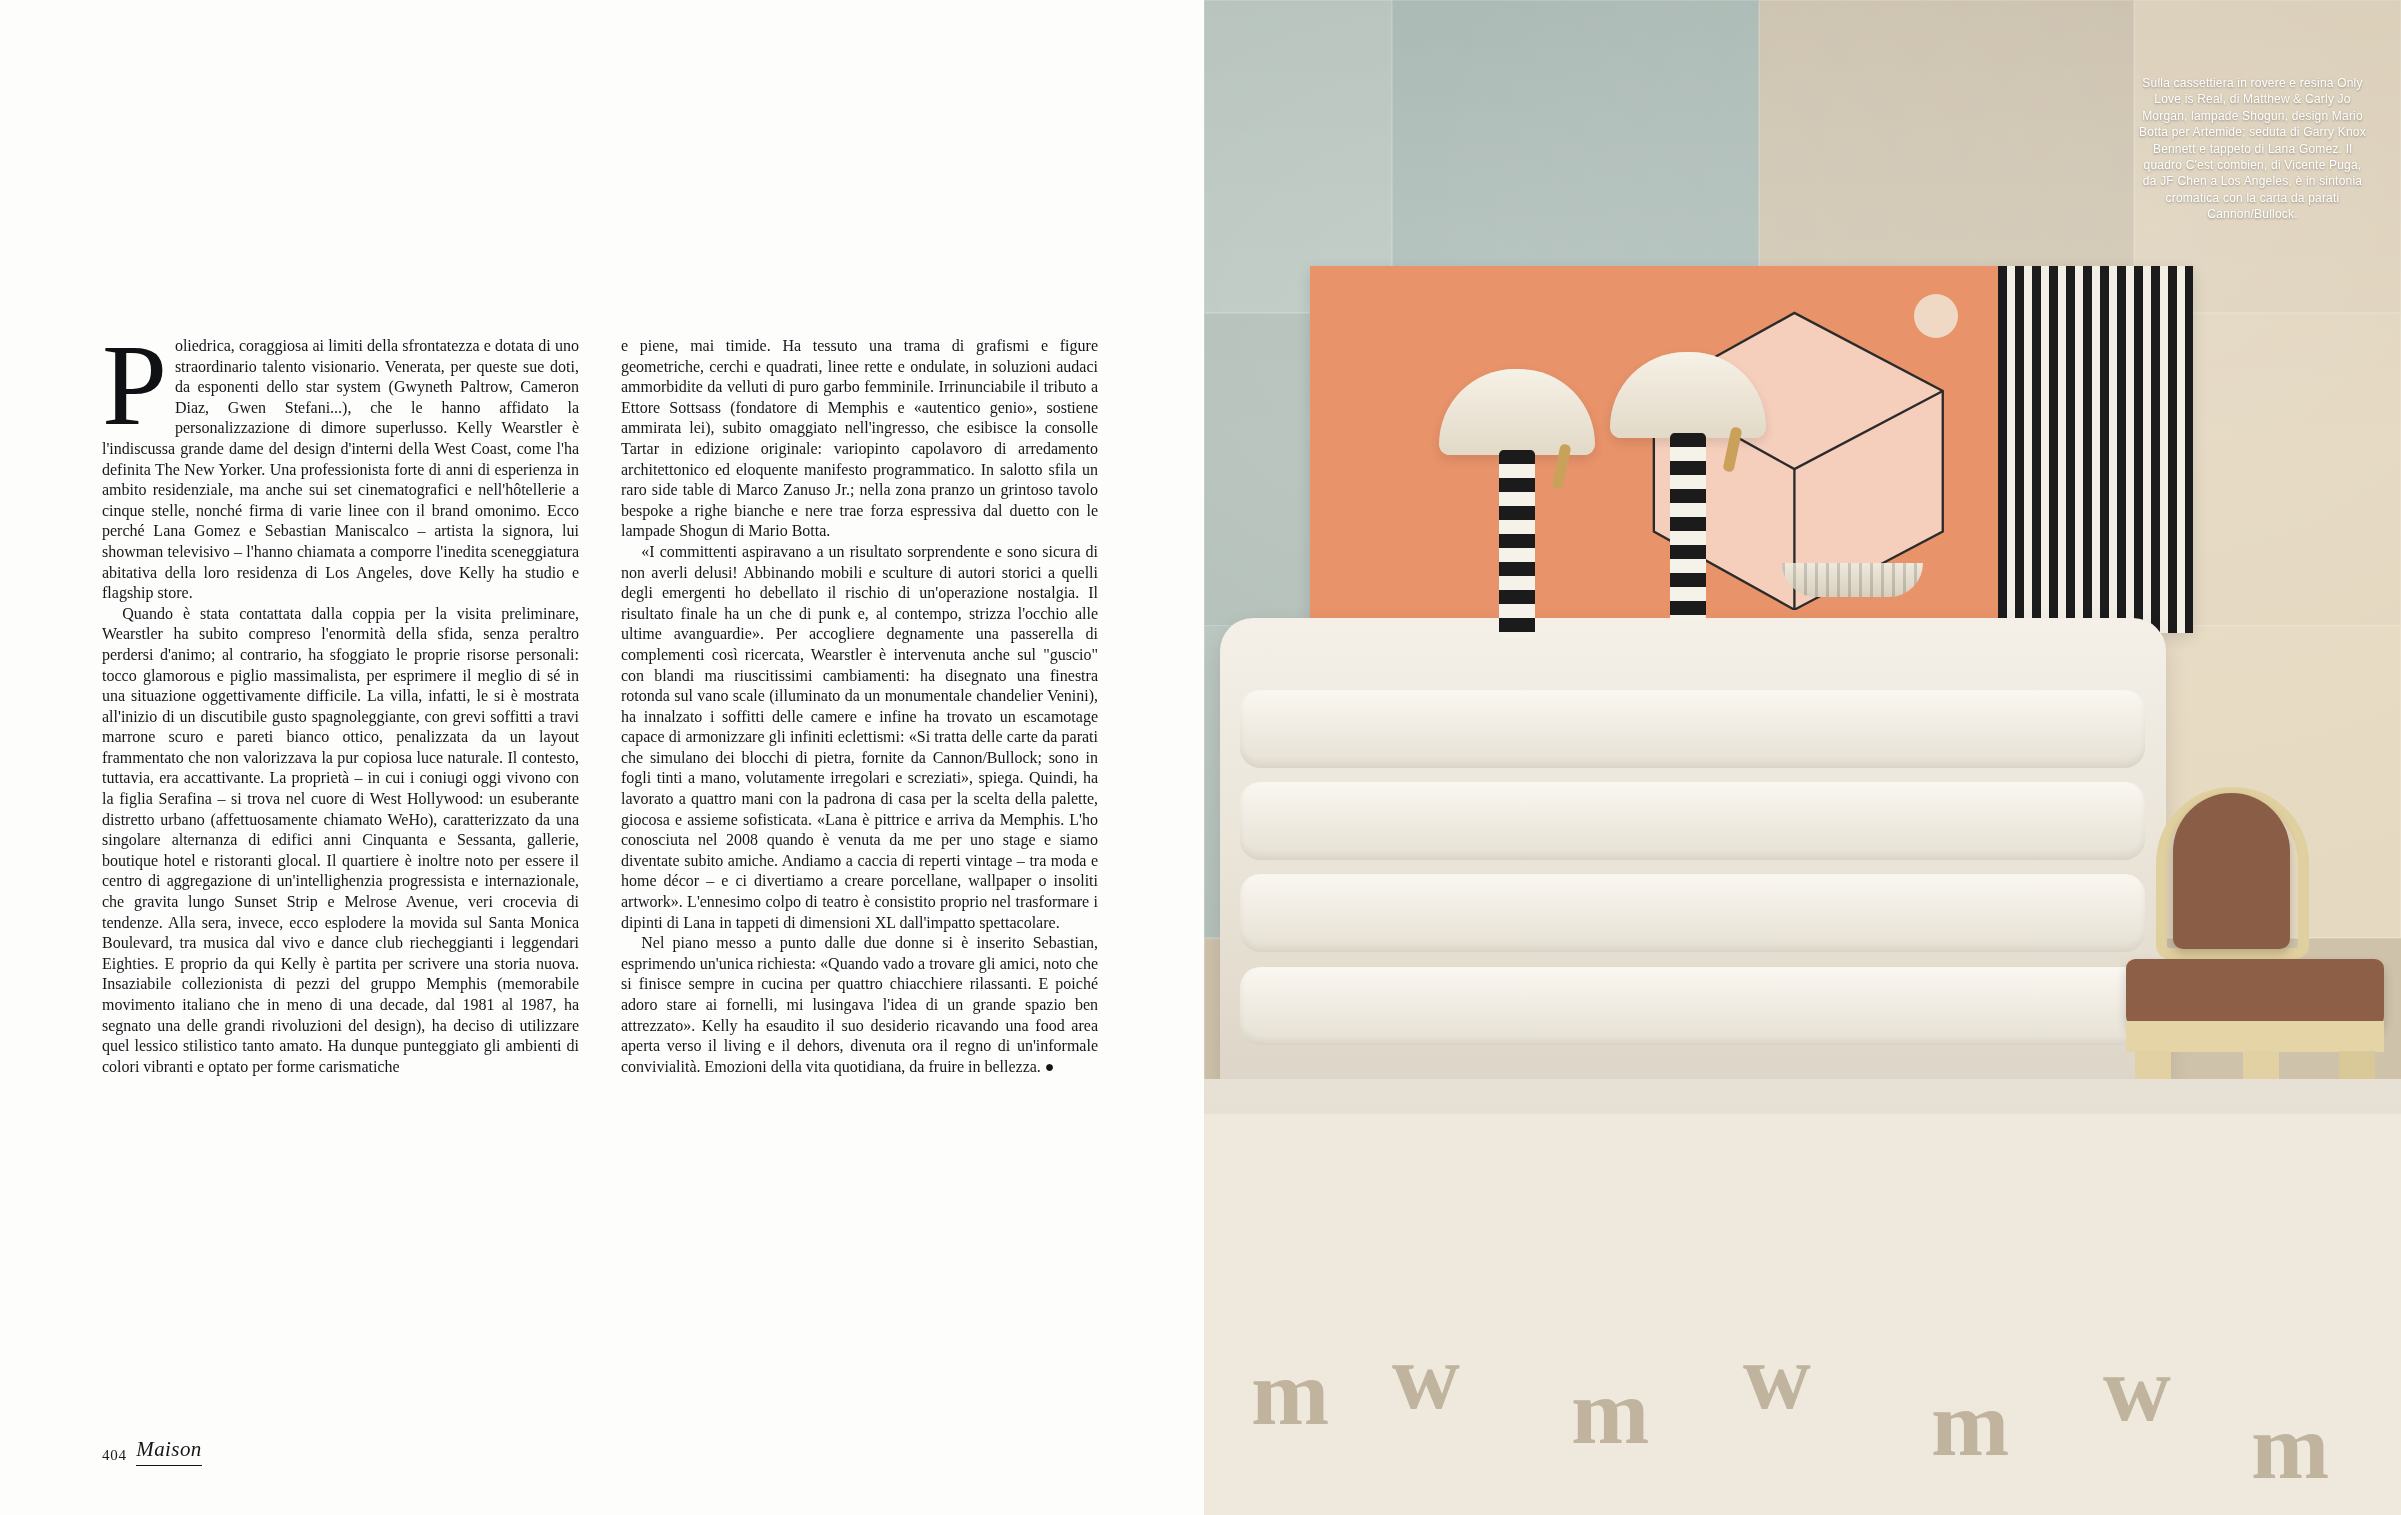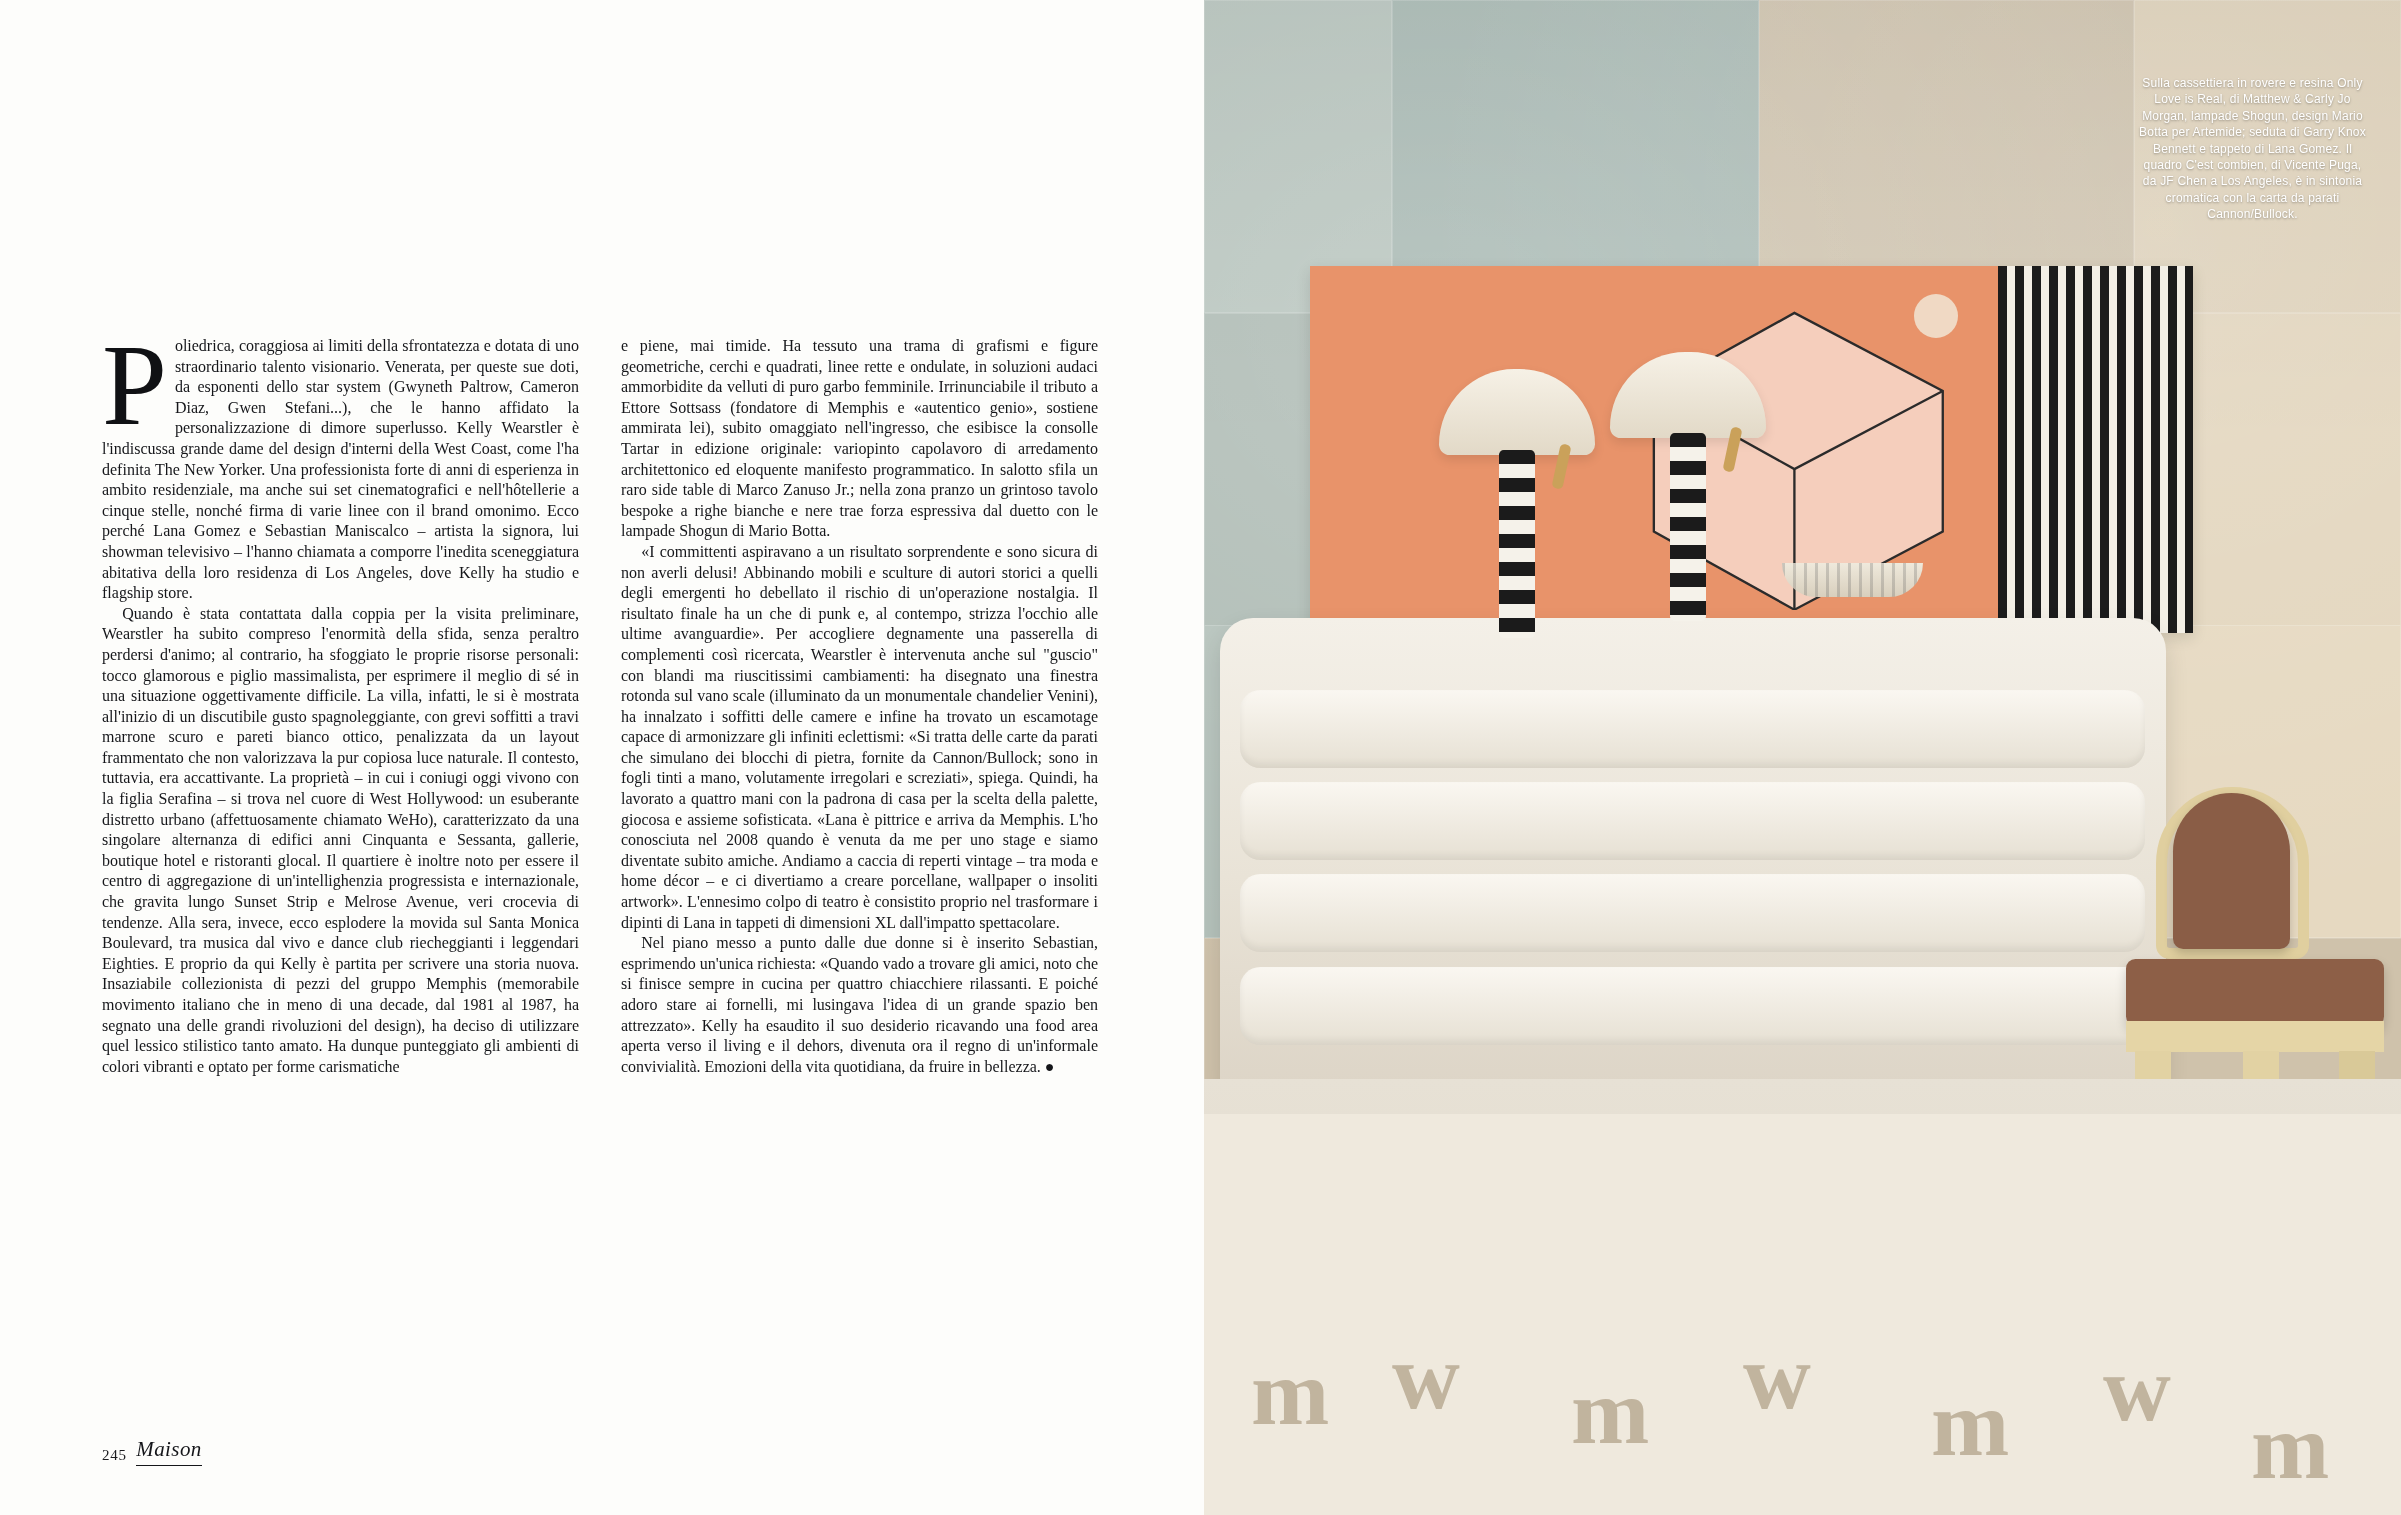--- a/index.html
+++ b/index.html
@@ -376,21 +376,21 @@
         <p class="first">e piene, mai timide. Ha tessuto una trama di grafismi e figure geometriche, cerchi e quadrati, linee rette e ondulate, in soluzioni audaci ammorbidite da velluti di puro garbo femminile. Irrinunciabile il tributo a Ettore Sottsass (fondatore di Memphis e «autentico genio», sostiene ammirata lei), subito omaggiato nell'ingresso, che esibisce la consolle Tartar in edizione originale: variopinto capolavoro di arredamento architettonico ed eloquente manifesto programmatico. In salotto sfila un raro side table di Marco Zanuso Jr.; nella zona pranzo un grintoso tavolo bespoke a righe bianche e nere trae forza espressiva dal duetto con le lampade Shogun di Mario Botta.</p>
 
 
         <p>«I committenti aspiravano a un risultato sorprendente e sono sicura di non averli delusi! Abbinando mobili e sculture di autori storici a quelli degli emergenti ho debellato il rischio di un'operazione nostalgia. Il risultato finale ha un che di punk e, al contempo, strizza l'occhio alle ultime avanguardie». Per accogliere degnamente una passerella di complementi così ricercata, Wearstler è intervenuta anche sul "guscio" con blandi ma riuscitissimi cambiamenti: ha disegnato una finestra rotonda sul vano scale (illuminato da un monumentale chandelier Venini), ha innalzato i soffitti delle camere e infine ha trovato un escamotage capace di armonizzare gli infiniti eclettismi: «Si tratta delle carte da parati che simulano dei blocchi di pietra, fornite da Cannon/Bullock; sono in fogli tinti a mano, volutamente irregolari e screziati», spiega. Quindi, ha lavorato a quattro mani con la padrona di casa per la scelta della palette, giocosa e assieme sofisticata. «Lana è pittrice e arriva da Memphis. L'ho conosciuta nel 2008 quando è venuta da me per uno stage e siamo diventate subito amiche. Andiamo a caccia di reperti vintage – tra moda e home décor – e ci divertiamo a creare porcellane, wallpaper o insoliti artwork». L'ennesimo colpo di teatro è consistito proprio nel trasformare i dipinti di Lana in tappeti di dimensioni XL dall'impatto spettacolare.</p>
         <p>Nel piano messo a punto dalle due donne si è inserito Sebastian, esprimendo un'unica richiesta: «Quando vado a trovare gli amici, noto che si finisce sempre in cucina per quattro chiacchiere rilassanti. E poiché adoro stare ai fornelli, mi lusingava l'idea di un grande spazio ben attrezzato». Kelly ha esaudito il suo desiderio ricavando una food area aperta verso il living e il dehors, divenuta ora il regno di un'informale convivialità. Emozioni della vita quotidiana, da fruire in bellezza. ●</p>
       </div>
 
     </div>
 
     <div class="folio">
-      <span class="folio-num">245</span>
+      <span class="folio-num">404</span>
       <span class="folio-logo">Maison</span>
     </div>
 
   </div>
 
   <div class="page-right">
     <div class="photo">
 
       <div class="wall">
         <div class="panel p-a"></div>

